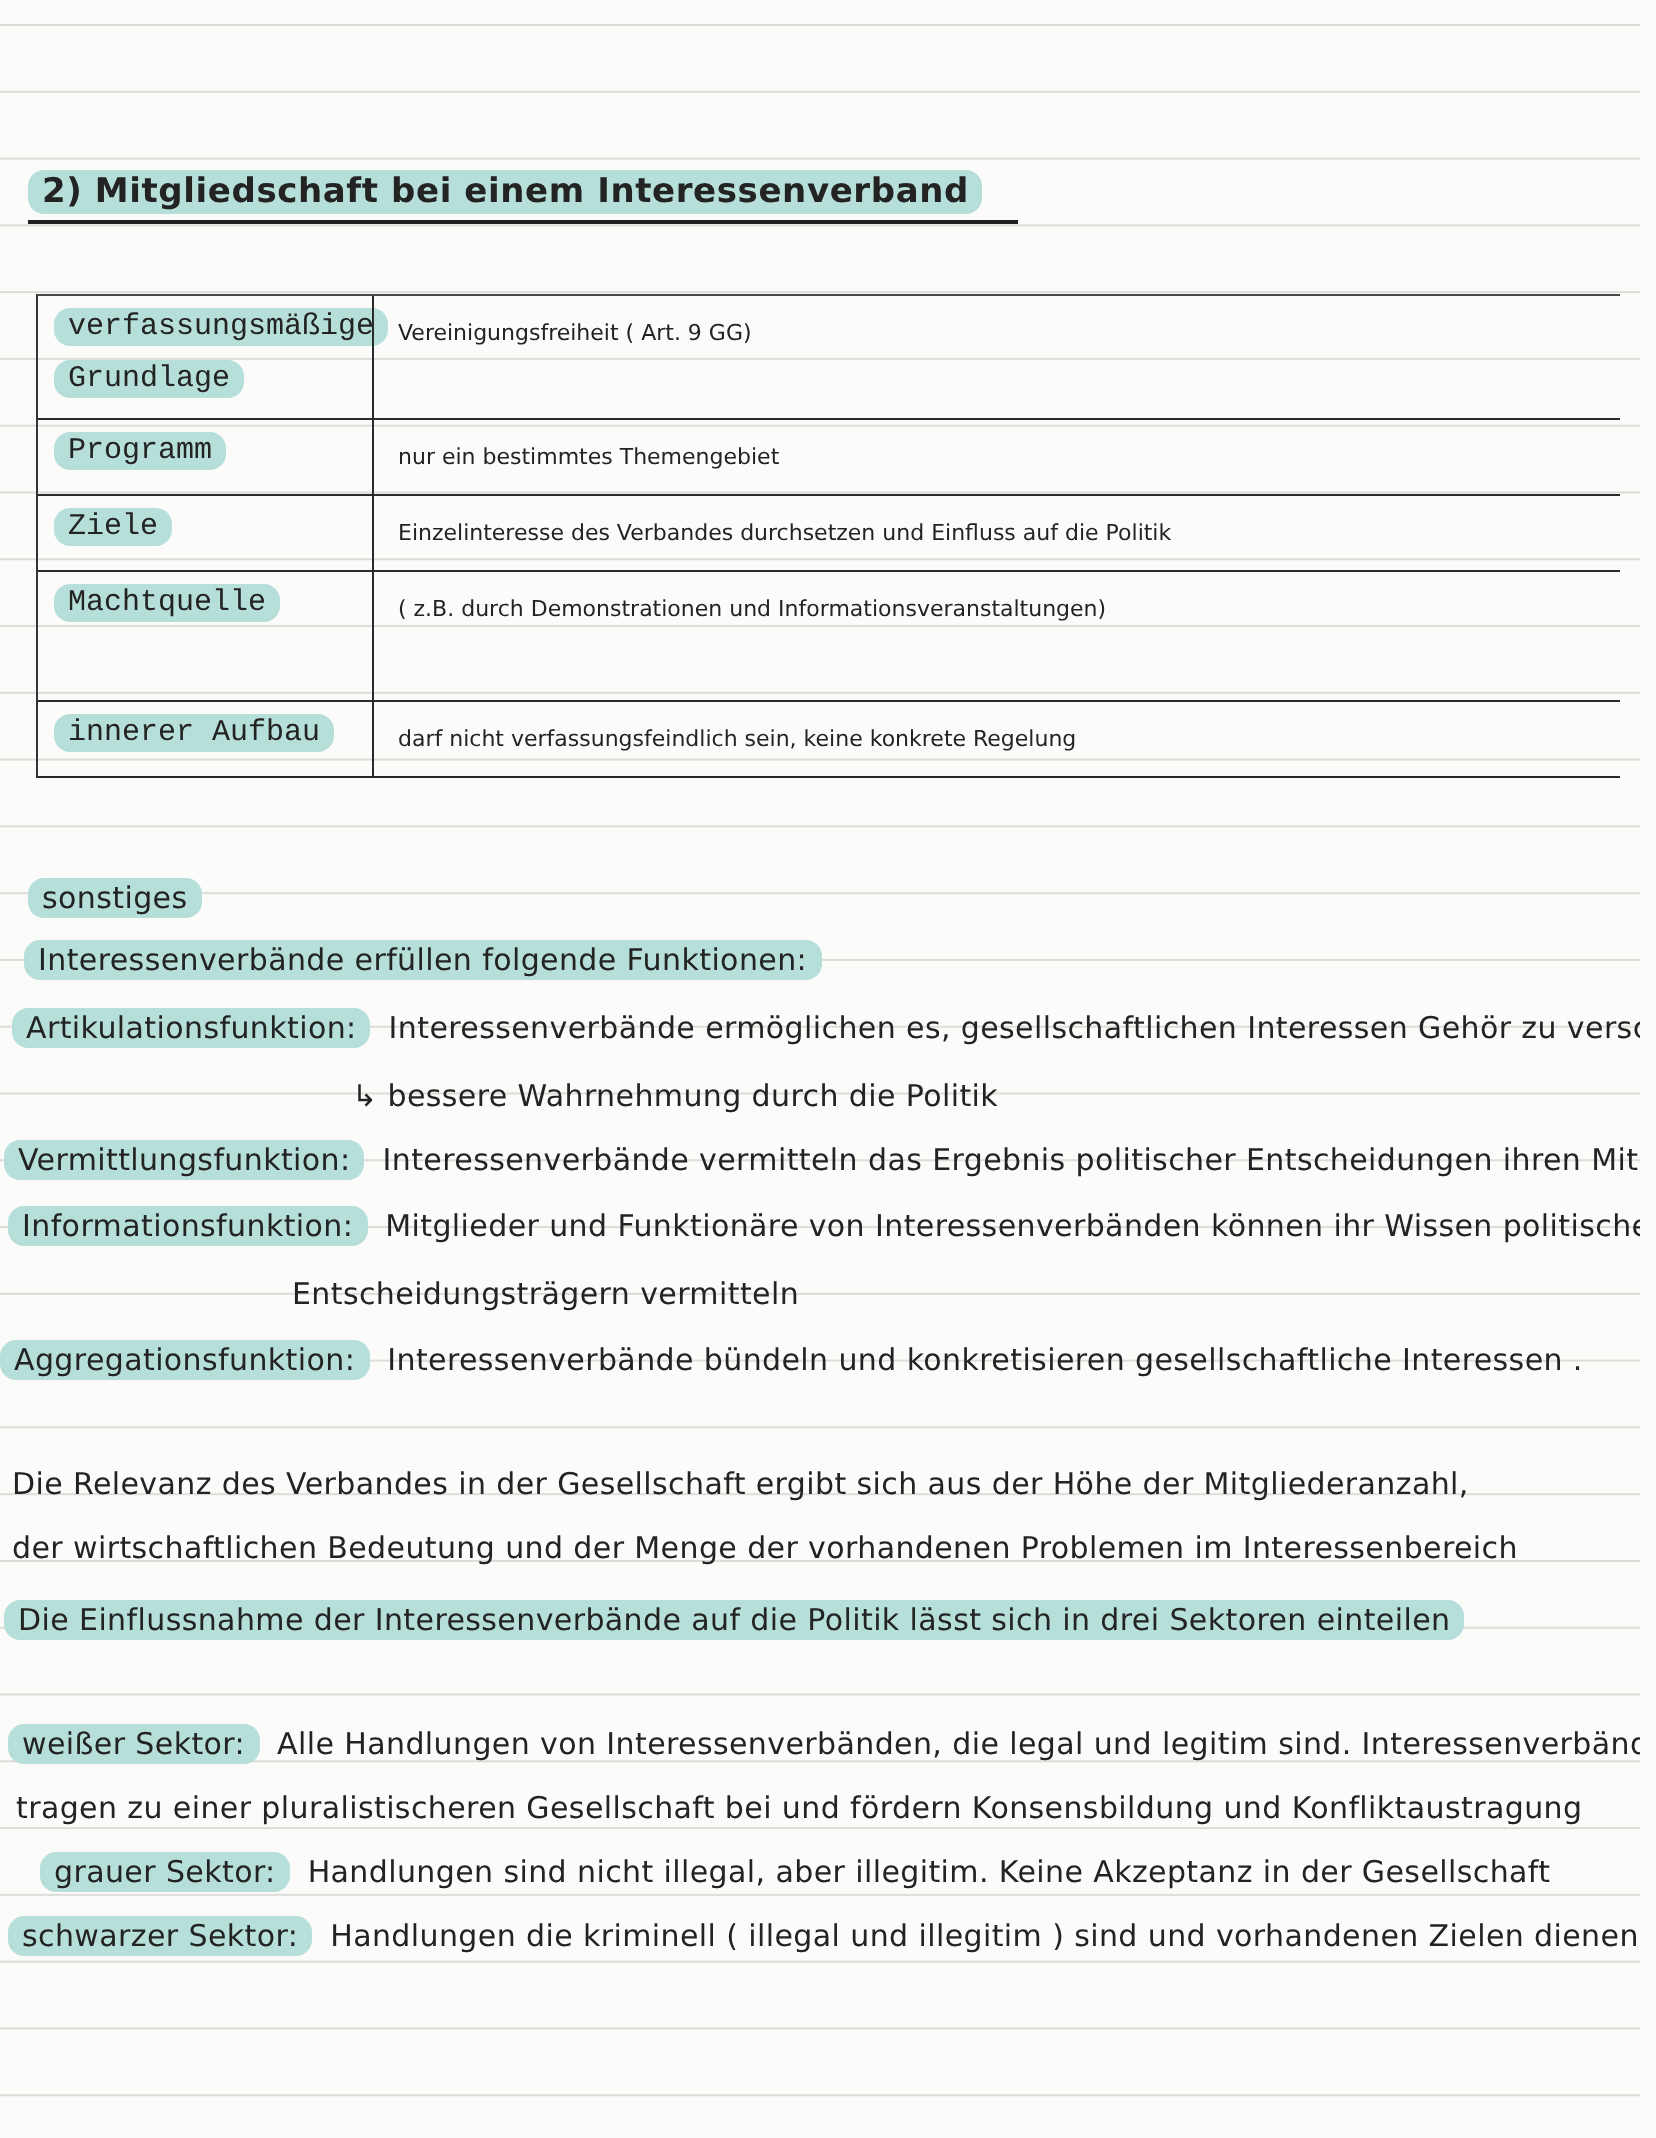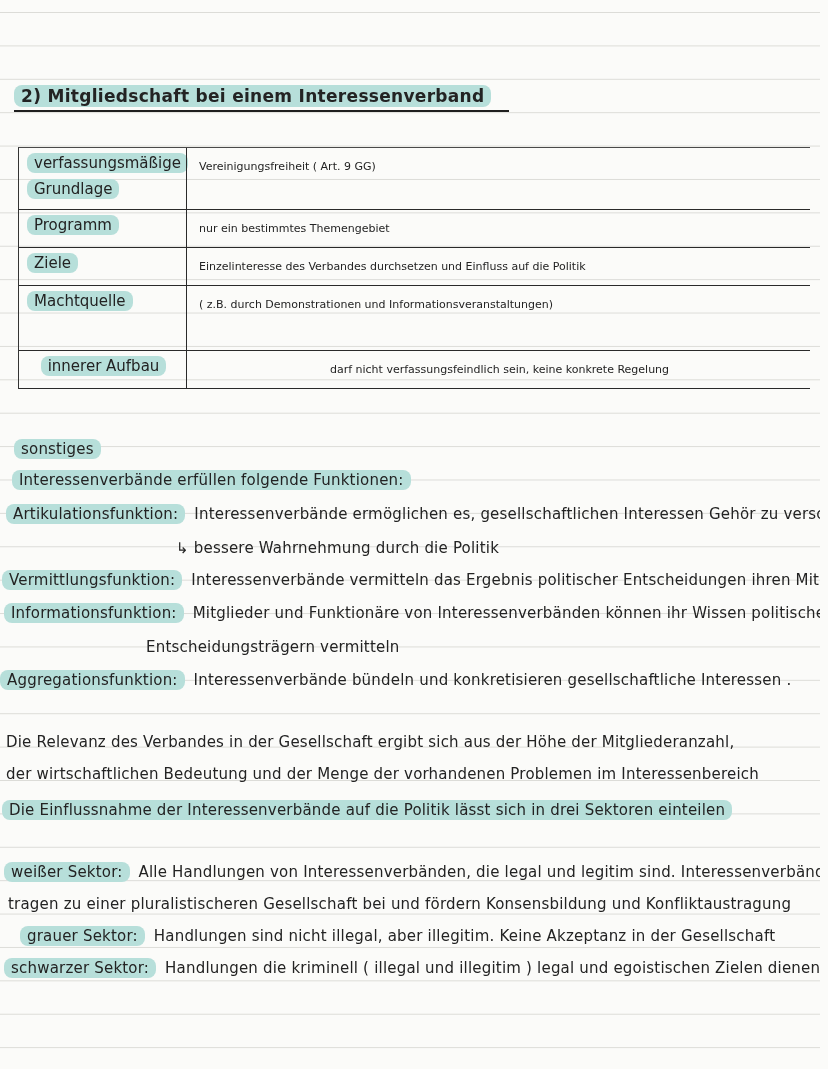--- a/index.html
+++ b/index.html
@@ -50,33 +50,33 @@
     width: 792px;
     border-left: 1.6px solid #343434;
     border-top: 1.4px solid #4a4a4a;
   }
   .trow { display: flex; border-bottom: 1.7px solid #2a2a2a; }
   .tlabel {
     width: 167px;
     padding: 5px 6px 4px 8px;
     font-size: 15px;
   }
-  .tlabel .hl { display: inline-block; margin-bottom: 6px; }
+  .tlabel .hl { display: inline-block; margin-bottom: 6px; font-family: Liberation Mono, monospace; }
   .tcontent {
     flex: 1;
     border-left: 1.7px solid #2a2a2a;
     padding: 4px 10px 3px 12px;
     font-size: 11px;
   }
   .tcontent div { line-height: 30px; white-space: nowrap; }
   .r0 { min-height: 61px; }
   .r1 { min-height: 33px; }
   .r2 { min-height: 33px; }
   .r3 { min-height: 65px; }
-  .r4 { min-height: 31px; text-align: center; }
+  .r4 { min-height: 31px; }
 </style>
 </head>
 <body>
 
 <div class="paper">
 
   <div class="title-wrap">
     <span class="hl">2) Mitgliedschaft bei einem Interessenverband</span>
   </div>
 
@@ -159,16 +159,16 @@
   <div class="line" style="left:4px; top:860px;">
     <span class="hl term">weißer Sektor:</span><span>Alle  Handlungen   von  Interessenverbänden, die  legal  und  legitim  sind.  Interessenverbände</span>
   </div>
   <div class="line" style="left:8px; top:892px;">tragen  zu  einer  pluralistischeren  Gesellschaft  bei  und  fördern  Konsensbildung  und  Konfliktaustragung</div>
 
   <div class="line" style="left:4px; top:924px;padding-left:16px;">
     <span class="hl term">grauer Sektor:</span><span>Handlungen  sind  nicht  illegal, aber  illegitim.  Keine  Akzeptanz   in  der  Gesellschaft</span>
   </div>
 
   <div class="line" style="left:4px; top:956px;">
-    <span class="hl term">schwarzer Sektor:</span><span>Handlungen   die  kriminell  ( illegal  und  illegitim )   legal  und  egoistischen  Zielen  dienen</span>
+    <span class="hl term">schwarzer Sektor:</span><span>Handlungen   die  kriminell  ( illegal  und  illegitim )   sind  und  vorhandenen  Zielen  dienen</span>
   </div>
 
 </div>
 
 </body></html>

